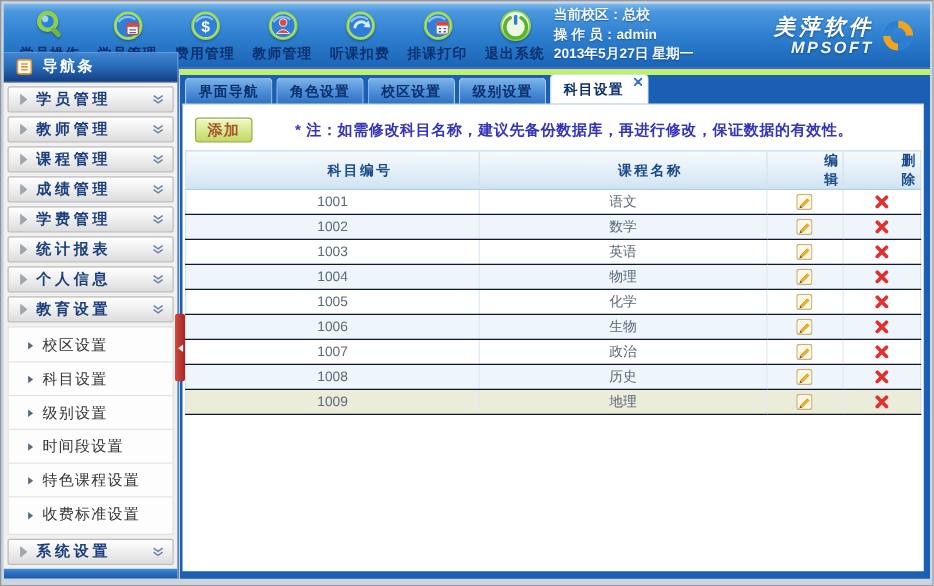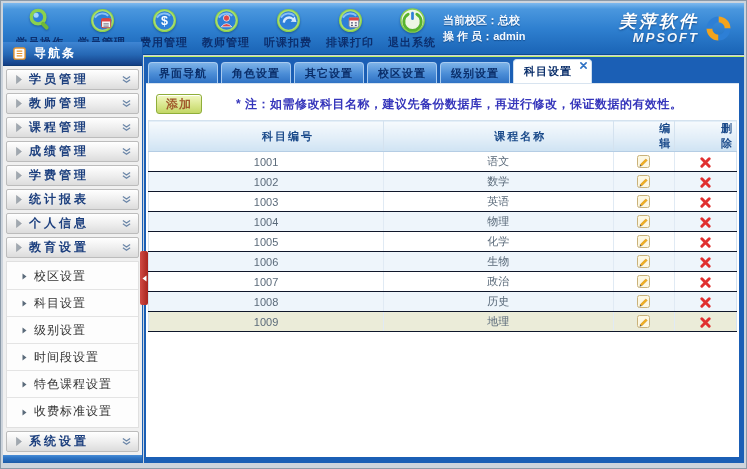--- a/index.html
+++ b/index.html
@@ -52,21 +52,21 @@
                 background:linear-gradient(180deg,#4a8ed6 0%,#2e74c4 35%,#1c5aa8 100%); }
 
   
   .collapse-handle { position:absolute; left:139px; top:250px; width:8px; height:54px;
                      background:linear-gradient(90deg,#d04a44,#a8241e); border-radius:2px;
                      display:flex; align-items:center; justify-content:center; cursor:pointer; z-index:6; }
 
   
   .main { position:absolute; top:53px; left:141px; right:0; bottom:0; background:#1b5fb5; }
   .tabstrip { height:27px; display:flex; align-items:flex-end; gap:3px; padding-left:4px;
-              border-top:1px solid #bef264; }
+              border-top:4px solid #bef264; }
   .tab { position:relative; height:21px; padding:0 10px; display:flex; align-items:center;
          font-size:11px; font-weight:bold; color:#0b2f6b; letter-spacing:1px; cursor:pointer;
          background:linear-gradient(180deg,#7db3e8 0%,#4a8cd6 55%,#2f72c4 100%);
          border:1px solid #a8cbf0; border-bottom:none; border-radius:4px 4px 0 0; }
   .tab.active { height:24px; padding-right:19px; background:#ffffff; border-color:#cfe0f0; }
   .tab-close { position:absolute; top:2px; right:4px; display:flex; cursor:pointer; }
   .panel { position:absolute; top:27px; left:2px; right:5px; bottom:6px; background:#fff;
            border-top:1px solid #d8e4f0; overflow:hidden; }
 
   .action-row { height:32px; padding:8px 6px 0 10px; display:flex; align-items:center; }
@@ -185,20 +185,21 @@
             <span class="tool-label">退出系统</span>
           </div>
         </div>
       <div class="session">
         <div>
           <span>当前校区：</span><span>总校</span>
         </div>
         <div>
           <span>操 作 员：</span><span>admin</span>
         </div>
+        <div>2013年5月27日 星期一</div>
       </div>
       <div class="logo">
         <div class="logo-text">
           <div class="logo-cn">美萍软件</div>
           <div class="logo-en">MPSOFT</div>
         </div>
         <span class="logo-icon" id="logo-icon">
             <svg viewBox="0 0 26 26">
               <path d="M13 1.5 a11.5 11.5 0 0 1 11.5 11.5 h-5.5 a6 6 0 0 0 -6 -6 z" fill="#f2a31d"></path>
               <path d="M13 24.5 a11.5 11.5 0 0 1 -11.5 -11.5 h5.5 a6 6 0 0 0 6 6 z" fill="#f2a31d"></path>
@@ -381,23 +382,20 @@
 
     <div class="main">
       <div class="tabstrip" id="tabstrip">
           <div class="tab">
             <span class="tab-label">界面导航</span>
           </div>
           <div class="tab">
             <span class="tab-label">角色设置</span>
           </div>
           <div class="tab">
-            <span class="tab-label">其它设置</span>
-          </div>
-          <div class="tab">
             <span class="tab-label">校区设置</span>
           </div>
           <div class="tab">
             <span class="tab-label">级别设置</span>
           </div>
           <div class="tab active">
             <span class="tab-label">科目设置</span>
             <span class="tab-close">
               <svg width="7" height="7" viewBox="0 0 8 8">
                 <path d="M1 1 L7 7 M7 1 L1 7" stroke="#2f72c4" stroke-width="1.8" stroke-linecap="round"></path>

